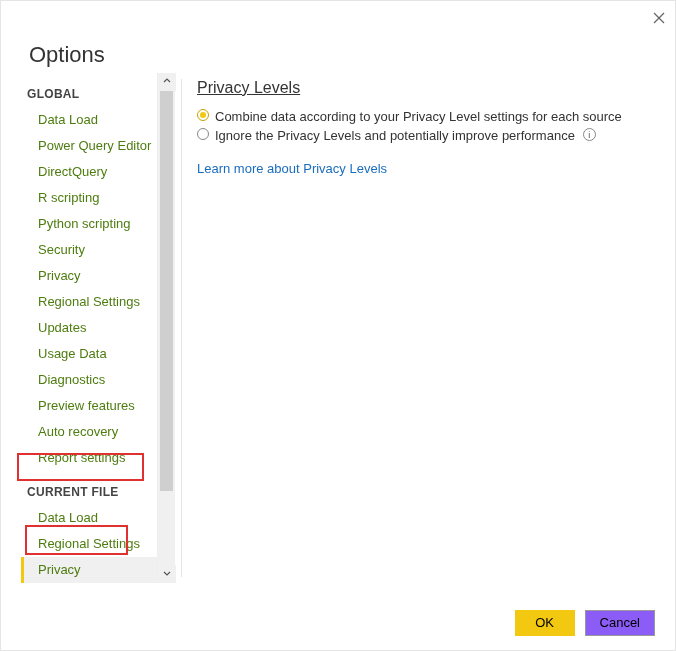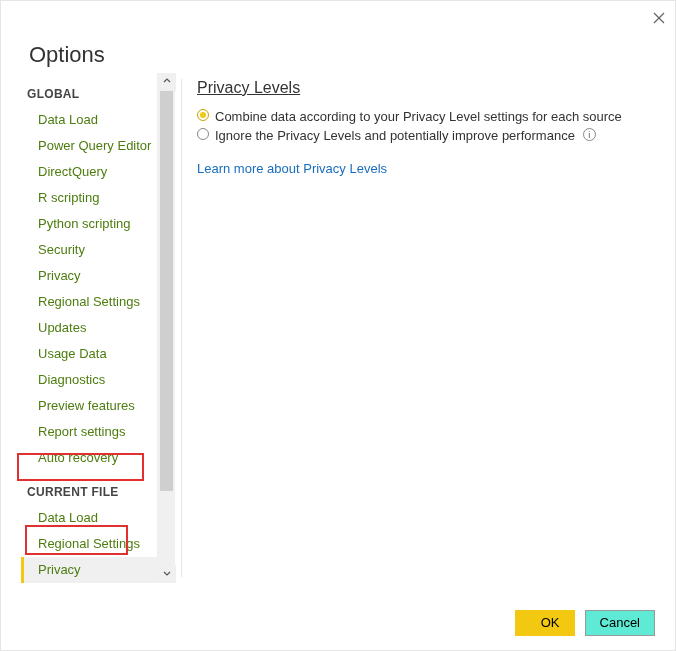--- a/index.html
+++ b/index.html
@@ -164,30 +164,29 @@
     right: 20px; bottom: 14px;
     display: flex;
     gap: 10px;
   }
   .btn {
     min-width: 60px;
     height: 26px;
     padding: 0 14px;
     font-size: 13px;
     border: 1px solid #999;
-    background: #5eead4;
+    background: #8b5cf6;
     cursor: pointer;
     line-height: 24px;
     text-align: center;
   }
   .btn.primary {
     background: #f2c811;
     border-color: #f2c811;
     color: #000;
-    text-align: right;
   }
 </style>
 </head>
 <body>
 
 <button class="close-btn" aria-label="Close">
   <svg width="12" height="12" viewBox="0 0 12 12">
     <line x1="1" y1="1" x2="11" y2="11" stroke="#666" stroke-width="1.3"></line>
     <line x1="11" y1="1" x2="1" y2="11" stroke="#666" stroke-width="1.3"></line>
   </svg>
@@ -203,22 +202,22 @@
       <div class="nav-item">DirectQuery</div>
       <div class="nav-item">R scripting</div>
       <div class="nav-item">Python scripting</div>
       <div class="nav-item">Security</div>
       <div class="nav-item">Privacy</div>
       <div class="nav-item">Regional Settings</div>
       <div class="nav-item">Updates</div>
       <div class="nav-item">Usage Data</div>
       <div class="nav-item">Diagnostics</div>
       <div class="nav-item">Preview features</div>
+      <div class="nav-item">Auto recovery</div>
       <div class="nav-item">Report settings</div>
-      <div class="nav-item">Auto recovery</div>
       <div class="section-header">CURRENT FILE</div>
       <div class="nav-item">Data Load</div>
       <div class="nav-item">Regional Settings</div>
       <div class="nav-item selected">Privacy</div>
     </div>
 </div>
 
 <div class="scrollbar">
   <div class="scroll-arrow">
     <svg width="8" height="8" viewBox="0 0 8 8">

